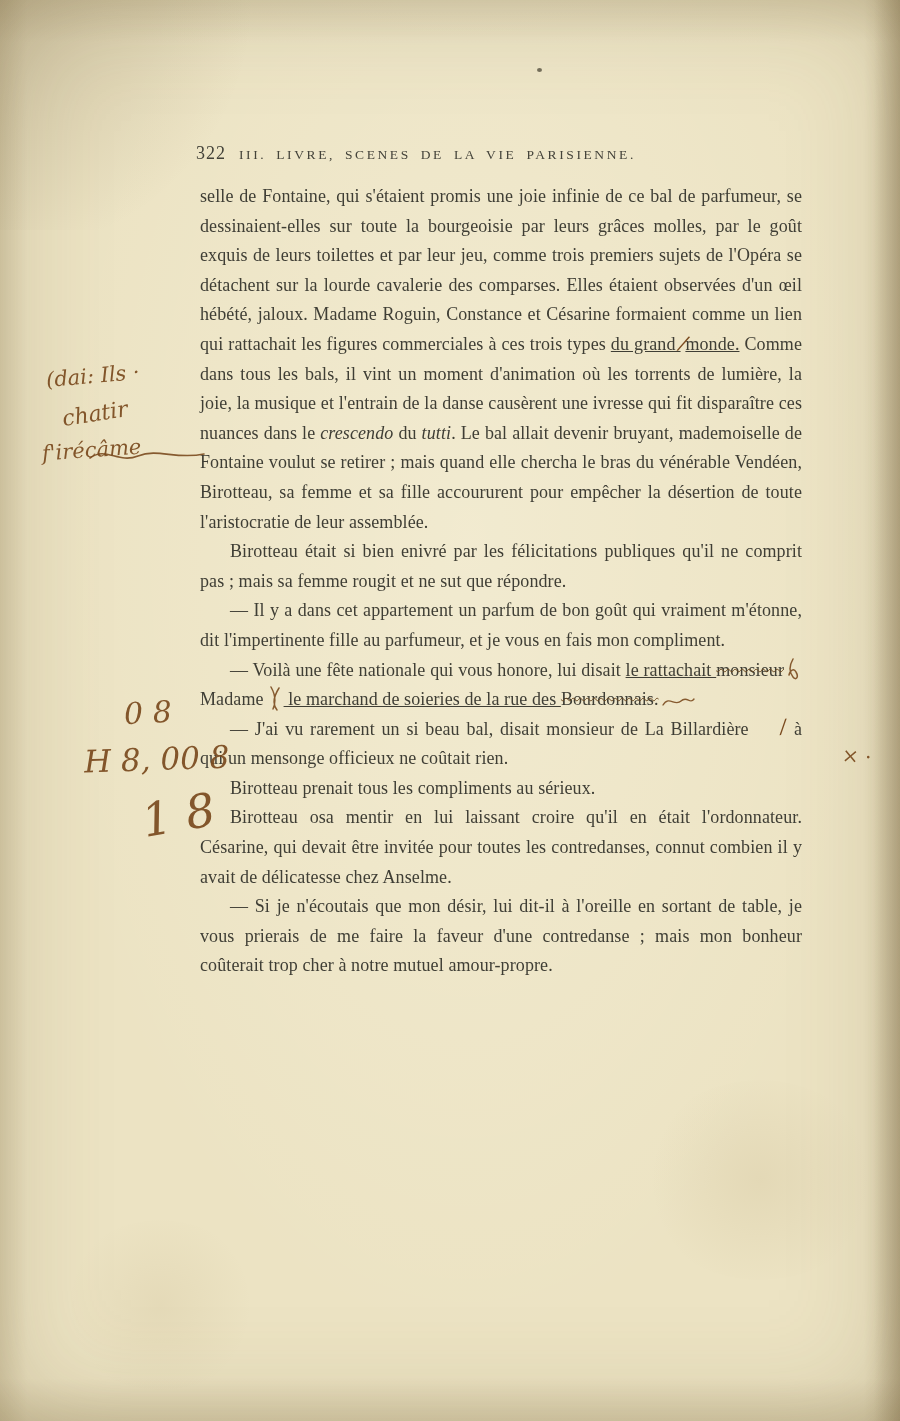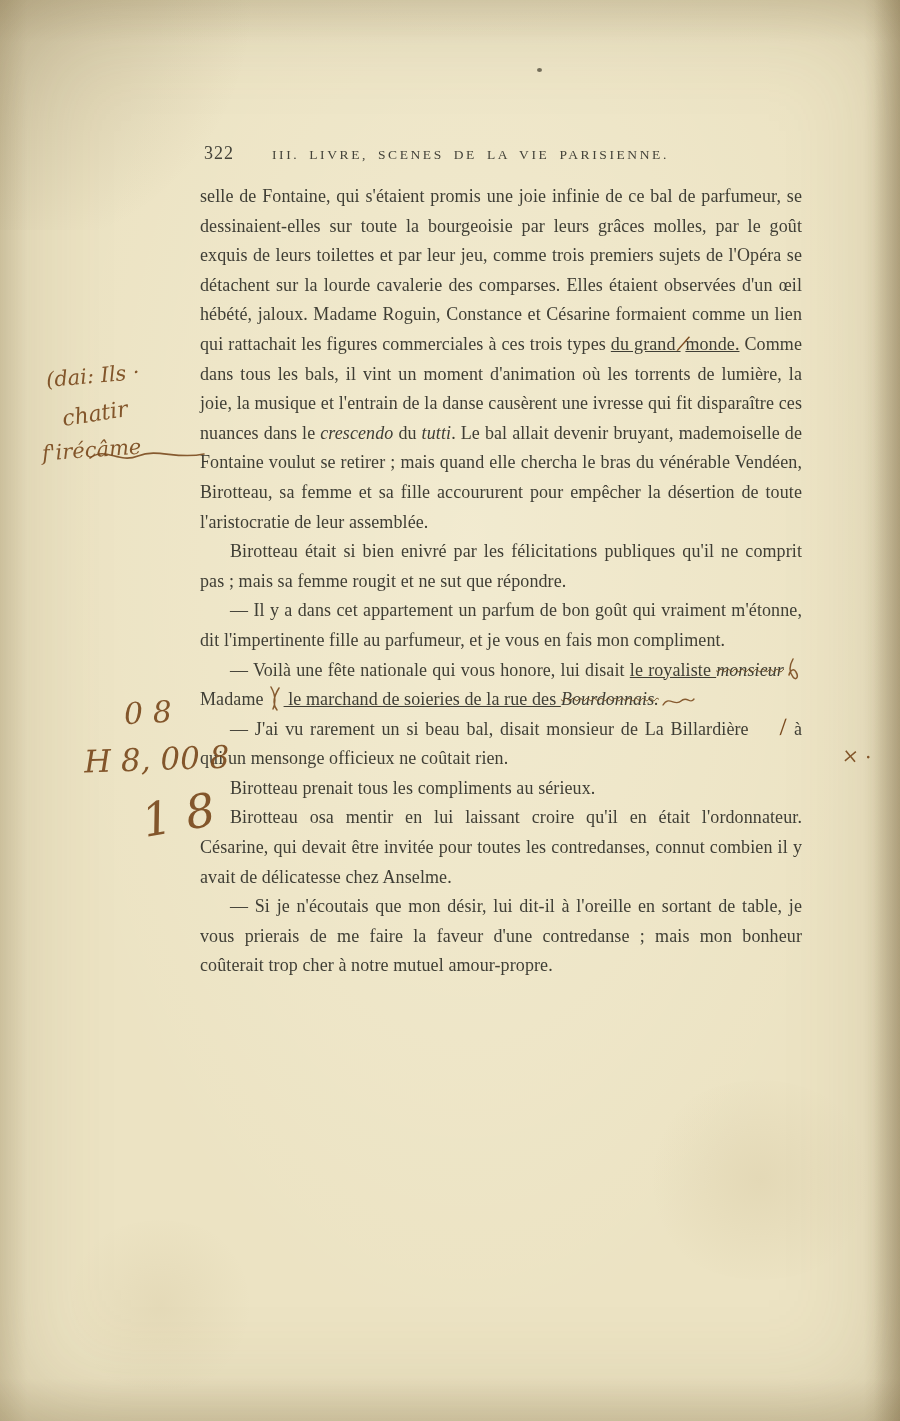--- a/index.html
+++ b/index.html
@@ -18,41 +18,42 @@
       linear-gradient(180deg, rgba(110,88,45,0.12) 0%, rgba(110,88,45,0) 3%, rgba(110,88,45,0) 97%, rgba(110,88,45,0.16) 100%),
       #ece3c3;
     box-shadow: inset 0 0 110px rgba(104,82,40,0.25);
   }
   .shade-tl { position:absolute; left:0; top:0; width:280px; height:230px;
     background: radial-gradient(circle at 0 0, rgba(95,75,40,0.20), rgba(95,75,40,0) 70%); }
   .shade-r { position:absolute; right:0; top:0; width:26px; height:100%;
     background: linear-gradient(270deg, rgba(95,75,40,0.22), rgba(95,75,40,0)); }
 
   .running-head {
-    position:absolute; left:204px; top:143px; width:600px;
+    position:absolute; left:196px; top:143px; width:600px;
     display:flex; align-items:baseline;
     color:#44433a;
+    gap:13px;
   }
   .pageno { font-size:18px; letter-spacing:1px; }
-  .head-title { margin-left:38px; font-size:13.5px; letter-spacing:2.6px; word-spacing:4px; }
+  .head-title { font-size:13.5px; letter-spacing:2.6px; word-spacing:4px; }
 
   .textblock {
     position:absolute; left:200px; top:182px; width:602px;
     text-align:justify;
     font-size:18px; line-height:29.6px; letter-spacing:0.1px;
     color:#3f3e35;
     hyphens:auto; -webkit-hyphens:auto;
   }
   .para { margin:0; }
   .para.ind { text-indent:30px; }
   .it { font-style:italic; }
 
   
   .st  { text-decoration-line:line-through; text-decoration-color:#5c4526; text-decoration-thickness:1.7px;text-decoration:underline; }
-  .stw { text-decoration-line:line-through; text-decoration-style:wavy; text-decoration-color:#6b4a22; text-decoration-thickness:1.3px;font-style:italic; }
+  .stw { text-decoration-line:line-through; text-decoration-style:wavy; text-decoration-color:#6b4a22; text-decoration-thickness:1.3px; }
 
   
   .hand {
     position:absolute;
     font-family:"DejaVu Serif","DejaVu Sans",serif;
     font-style:italic; color:#7a4a1e; line-height:1; white-space:nowrap;
     opacity:0.92;
   }
   .note1 { left:46px;  top:366px; font-size:21px; transform:rotate(-5deg); }
   .note2 { left:62px;  top:403px; font-size:22px; transform:rotate(-9deg); }
@@ -96,21 +97,21 @@
     <span class="head-title">III. LIVRE, SCENES DE LA VIE PARISIENNE.</span>
   </header>
 
   <main class="textblock">
     <p class="para"><span>selle de Fontaine, qui s'étaient promis une joie infinie de ce bal de parfumeur, se dessinaient-elles sur toute la bourgeoisie par leurs grâces molles, par le goût exquis de leurs toilettes et par leur jeu, comme trois premiers sujets de l'Opéra se détachent sur la lourde cavalerie des comparses. Elles étaient observées d'un œil hébété, jaloux. Madame Roguin, Constance et Césarine formaient comme un lien qui rattachait les figures commerciales à ces trois types </span><span class="st">du grand </span><span class="hand-inline slash">/</span><span class="st">monde.</span><span> Comme dans tous les bals, il vint un moment d'animation où les torrents de lumière, la joie, la musique et l'entrain de la danse causèrent une ivresse qui fit disparaître ces nuances dans le </span><span class="it">crescendo</span><span> du </span><span class="it">tutti</span><span>. Le bal allait devenir bruyant, mademoiselle de Fontaine voulut se retirer ; mais quand elle chercha le bras du vénérable Vendéen, Birotteau, sa femme et sa fille accoururent pour empêcher la désertion de toute l'aristocratie de leur assemblée.</span></p>
 
     <p class="para ind"><span>Birotteau était si bien enivré par les félicitations publiques qu'il ne comprit pas ; mais sa femme rougit et ne sut que répondre.</span></p>
 
     <p class="para ind"><span>— Il y a dans cet appartement un parfum de bon goût qui vraiment m'étonne, dit l'impertinente fille au parfumeur, et je vous en fais mon compliment.</span></p>
 
-    <p class="para ind"><span>— Voilà une fête nationale qui vous honore, lui disait </span><span class="st">le royaliste </span><span class="stw">monsieur</span><svg class="inkline" width="14" height="24" viewBox="0 0 14 24">
+    <p class="para ind"><span>— Voilà une fête nationale qui vous honore, lui disait </span><span class="st">le rattachait </span><span class="stw">monsieur</span><svg class="inkline" width="14" height="24" viewBox="0 0 14 24">
           <path d="M7,1 C3,8 3,14 7,19 C10,23 13,19 10,14 C8,10 4,12 3,17" stroke="#7a4a1e" stroke-width="1.5" fill="none" stroke-linecap="round" opacity="0.9"></path>
         </svg><span> Madame</span><svg class="inkline" width="16" height="26" viewBox="0 0 16 26">
           <path d="M5,2 C9,9 10,17 7,24 M13,3 C8,11 6,19 11,25" stroke="#7a4a1e" stroke-width="1.5" fill="none" stroke-linecap="round" opacity="0.9"></path>
         </svg><span class="st"> le marchand de soieries de la rue des </span><span class="stw">Bourdonnais.</span><svg class="inkline" width="34" height="18" viewBox="0 0 34 18">
           <path d="M2,12 C8,2 14,14 20,8 C26,2 29,12 33,6" stroke="#7a4a1e" stroke-width="1.4" fill="none" stroke-linecap="round" opacity="0.9"></path>
         </svg></p>
 
     <p class="para ind"><span>— J'ai vu rarement un si beau bal, disait monsieur de La Billardière</span><span class="hand-inline caret">/</span><span> à qui un mensonge officieux ne coûtait rien.</span></p>
 
     <p class="para ind"><span>Birotteau prenait tous les compliments au sérieux.</span></p>

